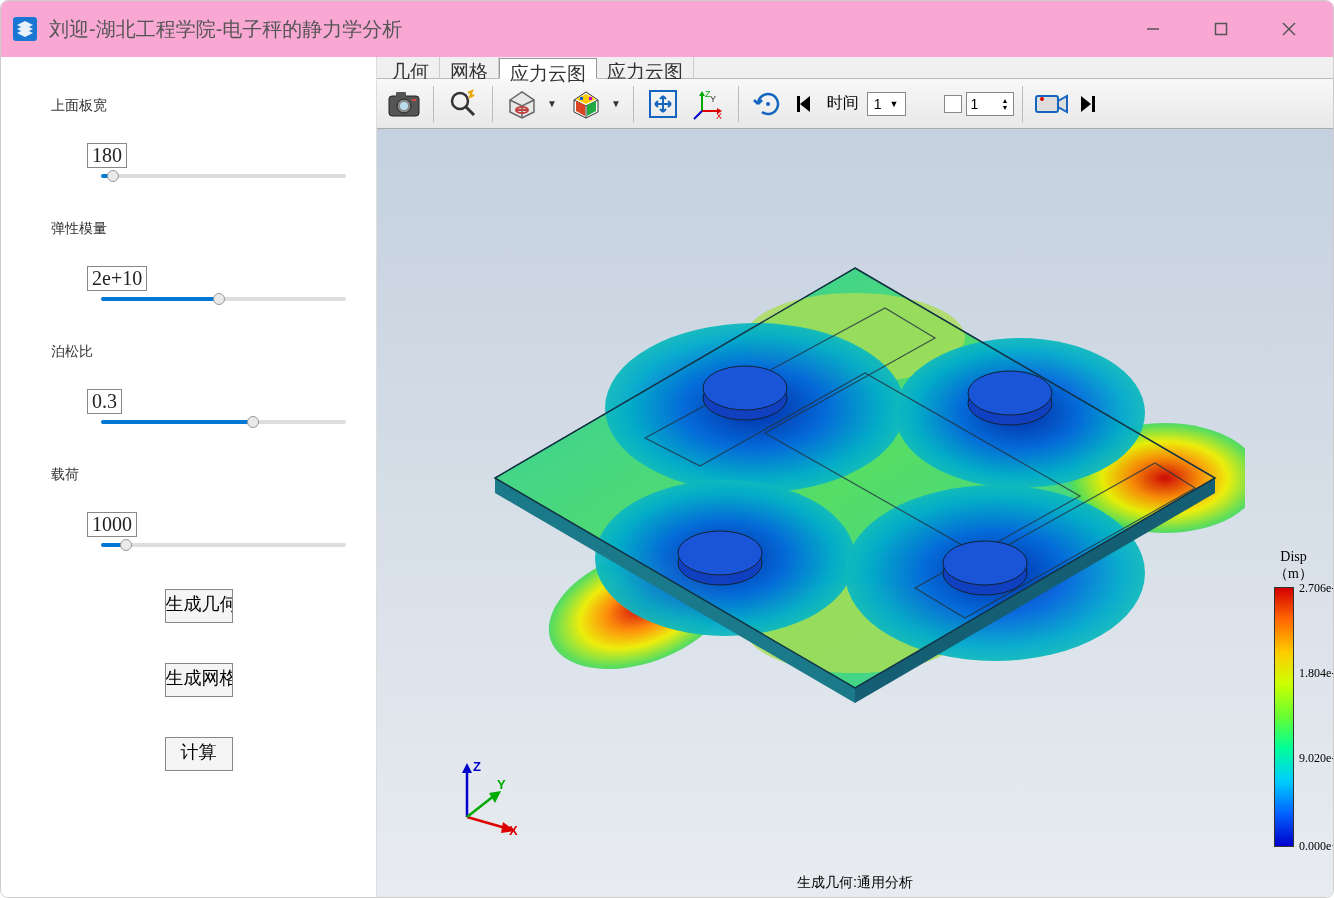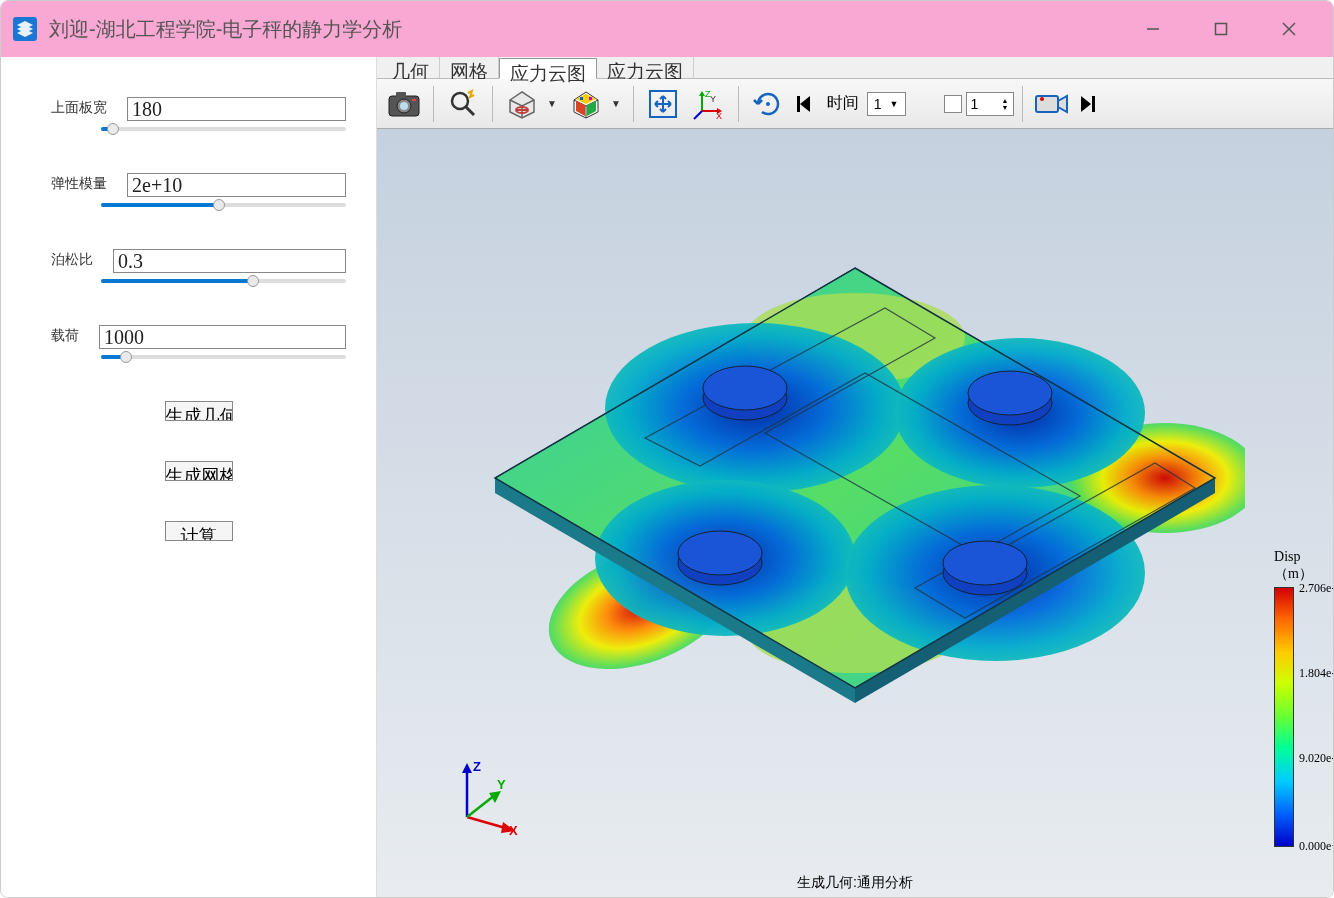--- a/index.html
+++ b/index.html
@@ -10,30 +10,30 @@
 .titlebar { height: 56px; display: flex; align-items: center; padding: 0 8px; background: #f9a8d4; }
 .titlebar .app-icon { width: 32px; height: 32px; margin-right: 8px; display: flex; align-items: center; justify-content: center; }
 .titlebar .title { font-size: 20px; color: #555; flex: 1; }
 .titlebar .win-controls { display: flex; gap: 28px; padding-right: 16px; }
 .titlebar .win-btn { width: 40px; height: 40px; display: flex; align-items: center; justify-content: center; color: #666; font-size: 18px; }
 
 .body-area { display: flex; height: calc(100% - 56px); }
 
 .sidebar { width: 375px; padding: 40px 30px 0 50px; background: #fff; }
 .param-row { margin-bottom: 40px; }
-.param-label-input { display: flex; align-items: center; gap: 20px; }
+.param-label-input { display: flex; align-items: flex-start; gap: 26px; flex-direction: column; }
 .param-label { font-size: 14px; color: #333; white-space: nowrap; padding-bottom: 2px; }
-.param-input { flex: 1; border: 1px solid #888; font-size: 20px; padding: 0 4px; font-family: serif; color: #222; height: 24px; overflow: hidden; }
+.param-input { flex: 1; border: 1px solid #888; font-size: 20px; padding: 0 4px; font-family: serif; color: #222; height: 24px; overflow: hidden; margin-left: 36px; }
 .slider { position: relative; height: 10px; margin-top: 2px; margin-left: 50px; }
 .slider-track { position: absolute; top: 4px; left: 0; right: 0; height: 4px; background: #ddd; border-radius: 2px; }
 .slider-fill { position: absolute; top: 4px; left: 0; height: 4px; background: #0078d4; border-radius: 2px; }
 .slider-thumb { position: absolute; top: 0; width: 12px; height: 12px; background: #eaeaea; border: 1px solid #999; border-radius: 50%; transform: translateX(-50%); }
 
 .action-buttons { margin-top: 30px; display: flex; flex-direction: column; align-items: center; gap: 40px; }
-.action-btn { width: 68px; height: 20px; border: 1px solid #888; background: #f5f5f5; font-size: 18px; font-family: serif; overflow: hidden; white-space: nowrap; text-align: center; line-height: 28px; }
+.action-btn { width: 68px; height: 34px; border: 1px solid #888; background: #f5f5f5; font-size: 18px; font-family: serif; overflow: hidden; white-space: nowrap; text-align: center; line-height: 28px; }
 
 .main-area { flex: 1; display: flex; flex-direction: column; border-left: 1px solid #ddd; }
 
 .tabs { height: 22px; display: flex; background: #f0f0f0; border-bottom: 1px solid #bbb; font-size: 19px; padding-left: 4px; }
 .tab { padding: 2px 10px; border-right: 1px solid #ccc; color: #333; }
 .tab.active { background: #fff; border: 1px solid #999; border-bottom: 1px solid #fff; position: relative; top: 1px; }
 
 .toolbar { height: 50px; background: linear-gradient(#f8f8f8, #e8e8e8); border-bottom: 1px solid #aaa; display: flex; align-items: center; padding: 0 6px; gap: 4px; }
 .tb-btn { width: 42px; height: 42px; border: 1px solid transparent; border-radius: 3px; display: flex; align-items: center; justify-content: center; }
 .tb-sep { width: 1px; height: 36px; background: #bbb; margin: 0 4px; }
@@ -43,21 +43,21 @@
 .tb-select { border: 1px solid #888; background: #fff; height: 24px; padding: 0 6px; font-size: 14px; display: flex; align-items: center; gap: 8px; }
 .tb-spin { border: 1px solid #888; background: #fff; height: 24px; width: 48px; padding: 0 4px; font-size: 14px; display: flex; align-items: center; justify-content: space-between; }
 .spin-btns { display: flex; flex-direction: column; font-size: 7px; line-height: 7px; }
 
 .viewport { flex: 1; background: linear-gradient(to bottom, #c5d1df 0%, #e8ecf0 100%); position: relative; overflow: hidden; }
 
 .model { position: absolute; left: 50%; top: 48%; transform: translate(-50%, -50%); }
 
 .triad { position: absolute; left: 70px; bottom: 60px; }
 
-.legend { position: absolute; right: 20px; top: 420px; font-size: 14px; font-family: serif; color: #000; }
+.legend { position: absolute; right: 20px; top: 420px; font-size: 14px; font-family: serif; color: #000; text-align: center; }
 .legend-title { margin-bottom: 4px; line-height: 1.2; }
 .legend-bar { width: 20px; height: 260px; background: linear-gradient(to bottom, #d40000 0%, #ff6600 12%, #ffcc00 25%, #ccff00 37%, #66ff33 50%, #00ff99 62%, #00ccff 75%, #0066ff 87%, #0000cc 100%); border: 1px solid #333; position: relative; }
 .legend-tick { position: absolute; left: 24px; font-size: 12px; white-space: nowrap; transform: translateY(-50%); }
 
 .statusbar { height: 24px; display: flex; align-items: center; justify-content: center; font-size: 14px; color: #000; background: rgba(255,255,255,0); position: absolute; bottom: 2px; left: 0; right: 0; }
 </style>
 </head>
 <body>
 
 <div class="window">

